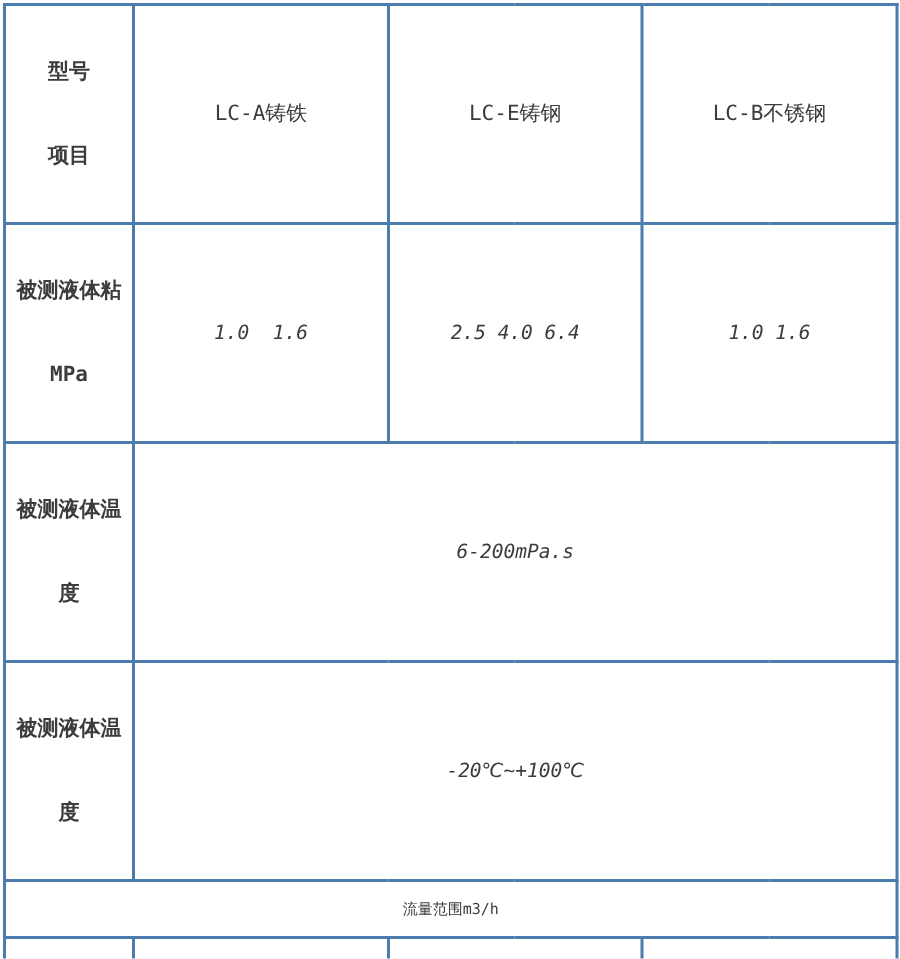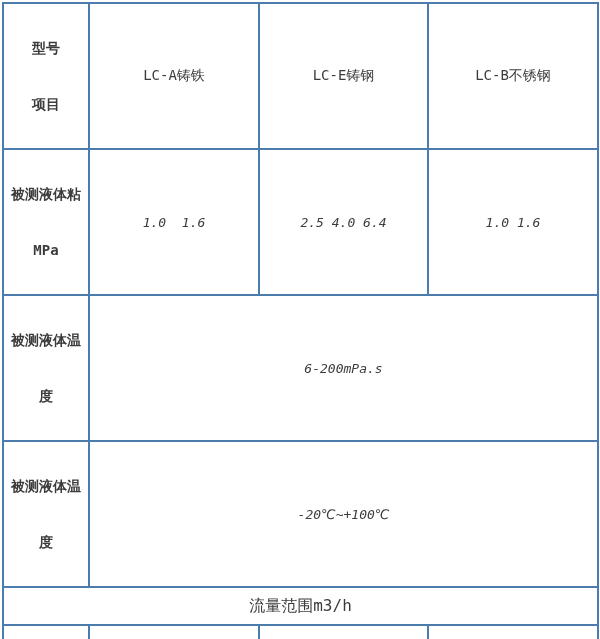--- a/index.html
+++ b/index.html
@@ -31,21 +31,21 @@
     overflow:hidden;
   }
   .cn{
     font-size:14px;
   }
   .two-line div{
     line-height:24px;
     font-weight:bold;
   }
   .banner{
-    font-size:16px;
+    font-size:10px;
   }
   td.corner-cell{
     vertical-align:top;
   }
   .val{
     letter-spacing:0px;
     font-style:italic;
   }
 </style>
 </head>

